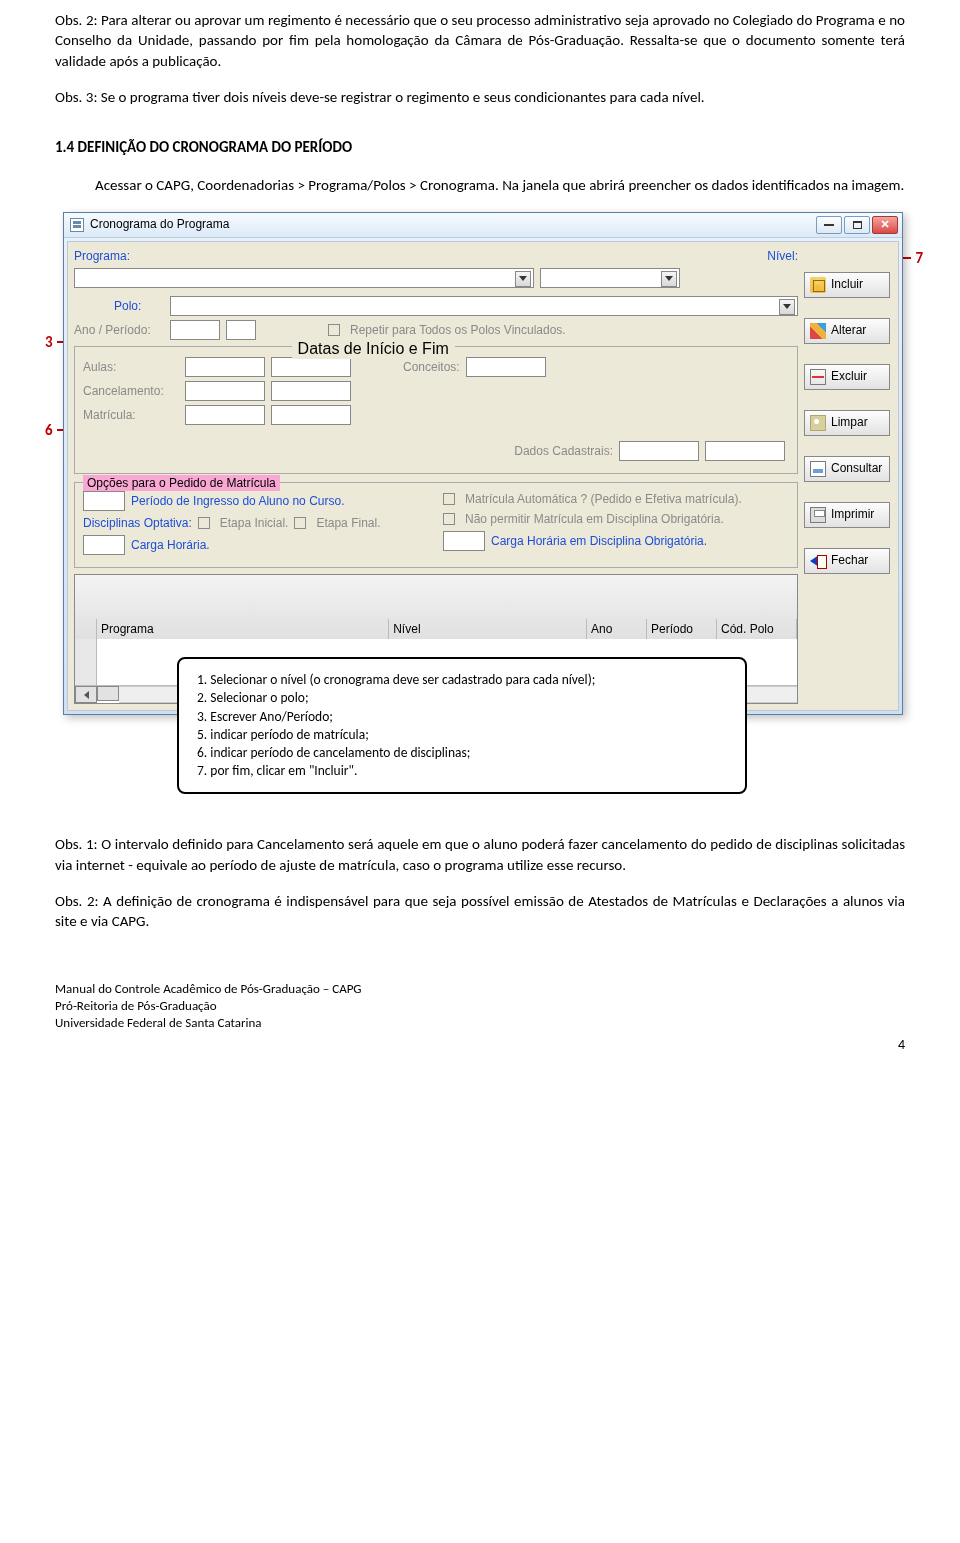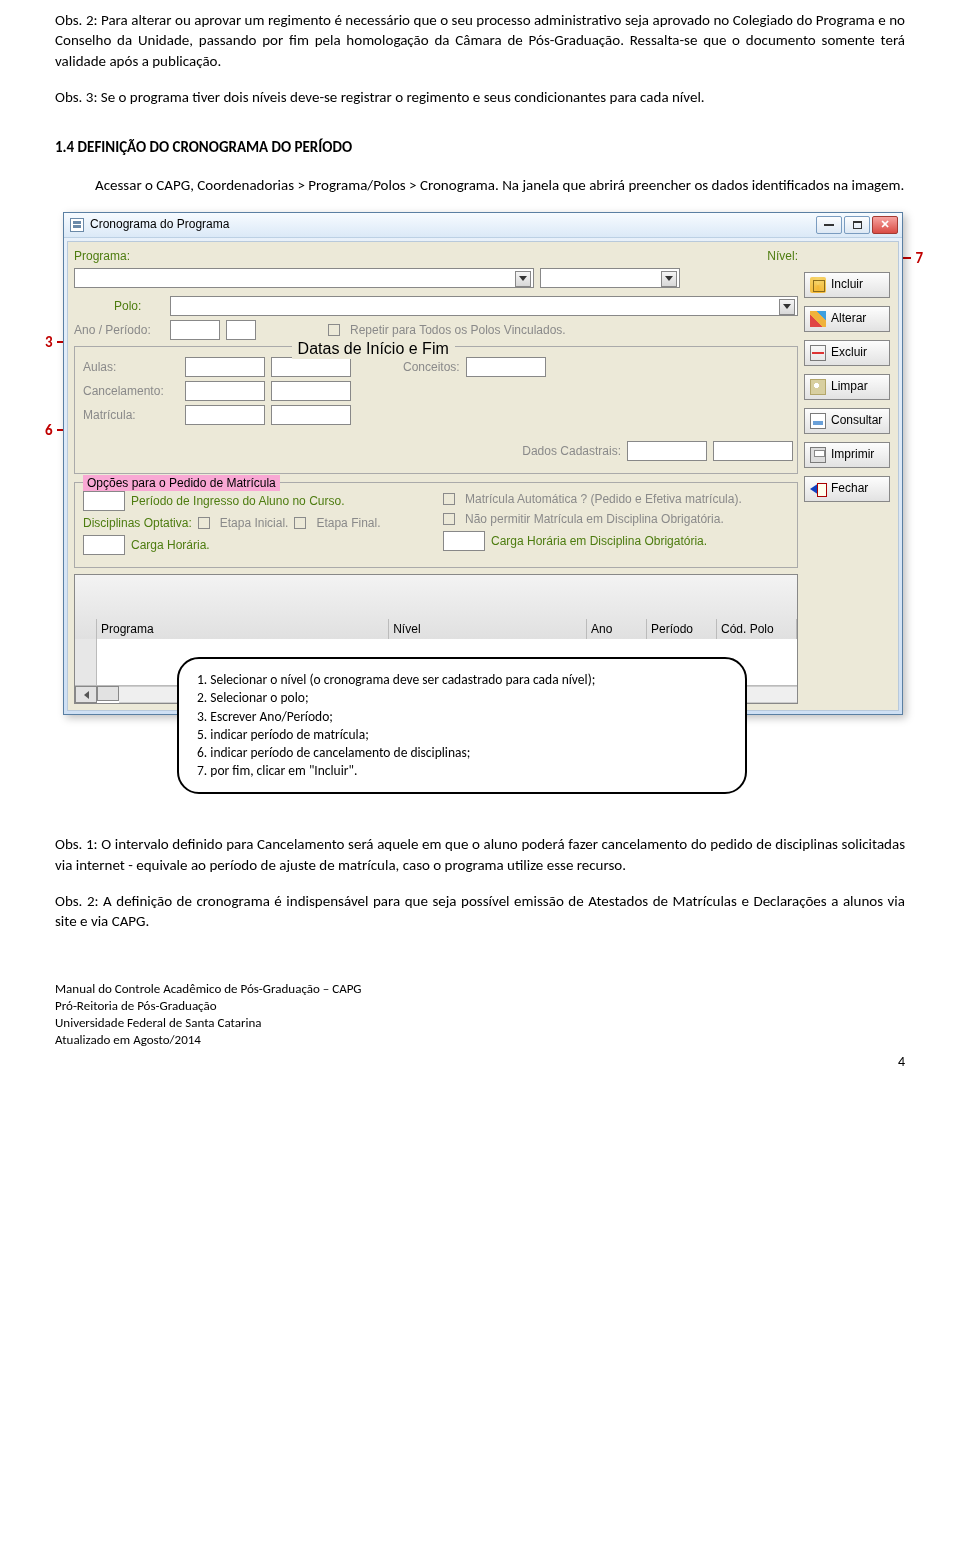--- a/index.html
+++ b/index.html
@@ -72,51 +72,51 @@
   }
   .tb-close { background: linear-gradient(#f6a3a0,#d94b44); border-color:#a33a33; color:#fff; }
   .tb-btn .min { width:10px; border-bottom:2px solid #333; }
   .tb-btn .max { width:9px; height:8px; border:1px solid #333; border-top-width:2px; }
   .tb-btn .x { font-weight:bold; }
 
   .client {
     background:#ece9d8; border:1px solid #b8c9db; margin:3px; padding:6px;
   }
   .row { display:flex; align-items:center; gap:6px; margin-bottom:4px; }
-  .lbl { color:#4d7c0f; }
+  .lbl { color:#1d4ed8; }
   .disabled { color:#8a8a8a; }
   .combo, .txt {
     background:#fff; border:1px solid #888; height:20px;
     display:inline-flex; align-items:center; padding:0 3px; font-size:12px;
   }
   .combo { position:relative; padding-right:16px; }
   .combo::after {
     content:""; position:absolute; right:2px; top:2px; width:14px; height:14px;
     background:linear-gradient(#f5f5f5,#d8d8d8); border:1px solid #888;
   }
   .combo::before {
     content:""; position:absolute; right:6px; top:7px; z-index:2;
     border-left:4px solid transparent; border-right:4px solid transparent;
     border-top:5px solid #333;
   }
   .chk { width:12px; height:12px; border:1px solid #8a8a8a; display:inline-block; vertical-align:middle; margin-right:4px; }
 
   .groupbox {
-    border:1px solid #aaa; padding:10px 4px 8px 8px; margin:6px 0 8px 0; position:relative;
+    border:1px solid #aaa; padding:10px 12px 8px 8px; margin:6px 0 8px 0; position:relative;
   }
   .groupbox .legend {
     position:absolute; top:-9px; left:30%; background:#ece9d8; padding:0 6px;
     font-family: Arial; font-size:16px; font-weight:normal;
   }
   .groupbox2 { border:1px solid #aaa; padding:8px; margin-top:4px; position:relative; }
   .groupbox2 .legend2 {
     position:absolute; top:-8px; left:8px; background:#f9a8d4; padding:0 4px; font-size:12px;
   }
 
-  .side-btns { position:absolute; top:30px; right:8px; width:86px; display:flex; flex-direction:column; gap:8px; }
+  .side-btns { position:absolute; top:30px; right:8px; width:86px; display:flex; flex-direction:column; gap:20px; }
   .side-btn {
     height:26px; border:1px solid #888; background:linear-gradient(#fdfdfd,#e2e2e2);
     display:flex; align-items:center; gap:5px; padding:0 5px; font-size:12px;
   }
   .ico { width:16px; height:16px; display:inline-block; position:relative; }
   .ico-incluir { background: conic-gradient(#f6d46a,#f4b836,#f6d46a); border-radius:2px; }
   .ico-incluir::after{ content:""; position:absolute; left:3px; top:3px; width:10px; height:10px; border:1px solid #8a6b1a; }
   .ico-alterar { background:linear-gradient(45deg,#e04545 40%,#f0b23c 40% 70%,#3c9fe0 70%); }
   .ico-excluir { border:1px solid #7a7a7a; }
   .ico-excluir::before{ content:""; position:absolute; left:1px; top:6px; width:12px; height:2px; background:#d33; }
@@ -138,21 +138,21 @@
   .grid-body { height:46px; display:flex; }
   .grid-body .rowsel { width:22px; background:#e7e7e7; border-right:1px solid #bbb; }
   .grid-scroll { display:flex; border-top:1px solid #bbb; }
   .gs-left{ width:22px; height:17px; border:1px solid #888; background:#e2e2e2; display:flex;align-items:center;justify-content:center;}
   .gs-left::before{content:"";border-top:4px solid transparent;border-bottom:4px solid transparent;border-right:5px solid #555;}
   .gs-track{ flex:1; background:#efefef; border-top:1px solid #ccc; border-bottom:1px solid #ccc;}
   .gs-thumb{ width:22px; height:15px; margin:0; background:#e2e2e2; border:1px solid #888;}
 
   
   .inst-box {
-    border:2px solid #000; border-radius:22px;
+    border:2px solid #000; border-radius:8px;
     padding:12px 18px; width:570px; margin:-58px 0 0 122px;
     background:#fff; position:relative; z-index:5;
     font-size:13.5px; line-height:1.35;
   }
 
   .footer { margin-top:50px; font-size:13px; line-height:1.3; }
   .pagenum { text-align:right; font-size:14px; margin-top:4px; }
 </style>
 </head>
 <body>
@@ -370,15 +370,14 @@
   </div>
 </div>
 
 <p class="body-text" style="margin-top:40px;">Obs. 1: O intervalo definido para Cancelamento será aquele em que o aluno poderá fazer cancelamento do pedido de disciplinas solicitadas via internet - equivale ao período de ajuste de matrícula, caso o programa utilize esse recurso.</p>
 <p class="body-text">Obs. 2: A definição de cronograma é indispensável para que seja possível emissão de Atestados de Matrículas e Declarações a alunos via site e via CAPG.</p>
 
 <div class="footer">
   <div>Manual do Controle Acadêmico de Pós-Graduação – CAPG</div>
   <div>Pró-Reitoria de Pós-Graduação</div>
   <div>Universidade Federal de Santa Catarina</div>
-  <div>Atualizado em Agosto/2014</div>
   <div class="pagenum">4</div>
 </div>
 
 </body></html>

